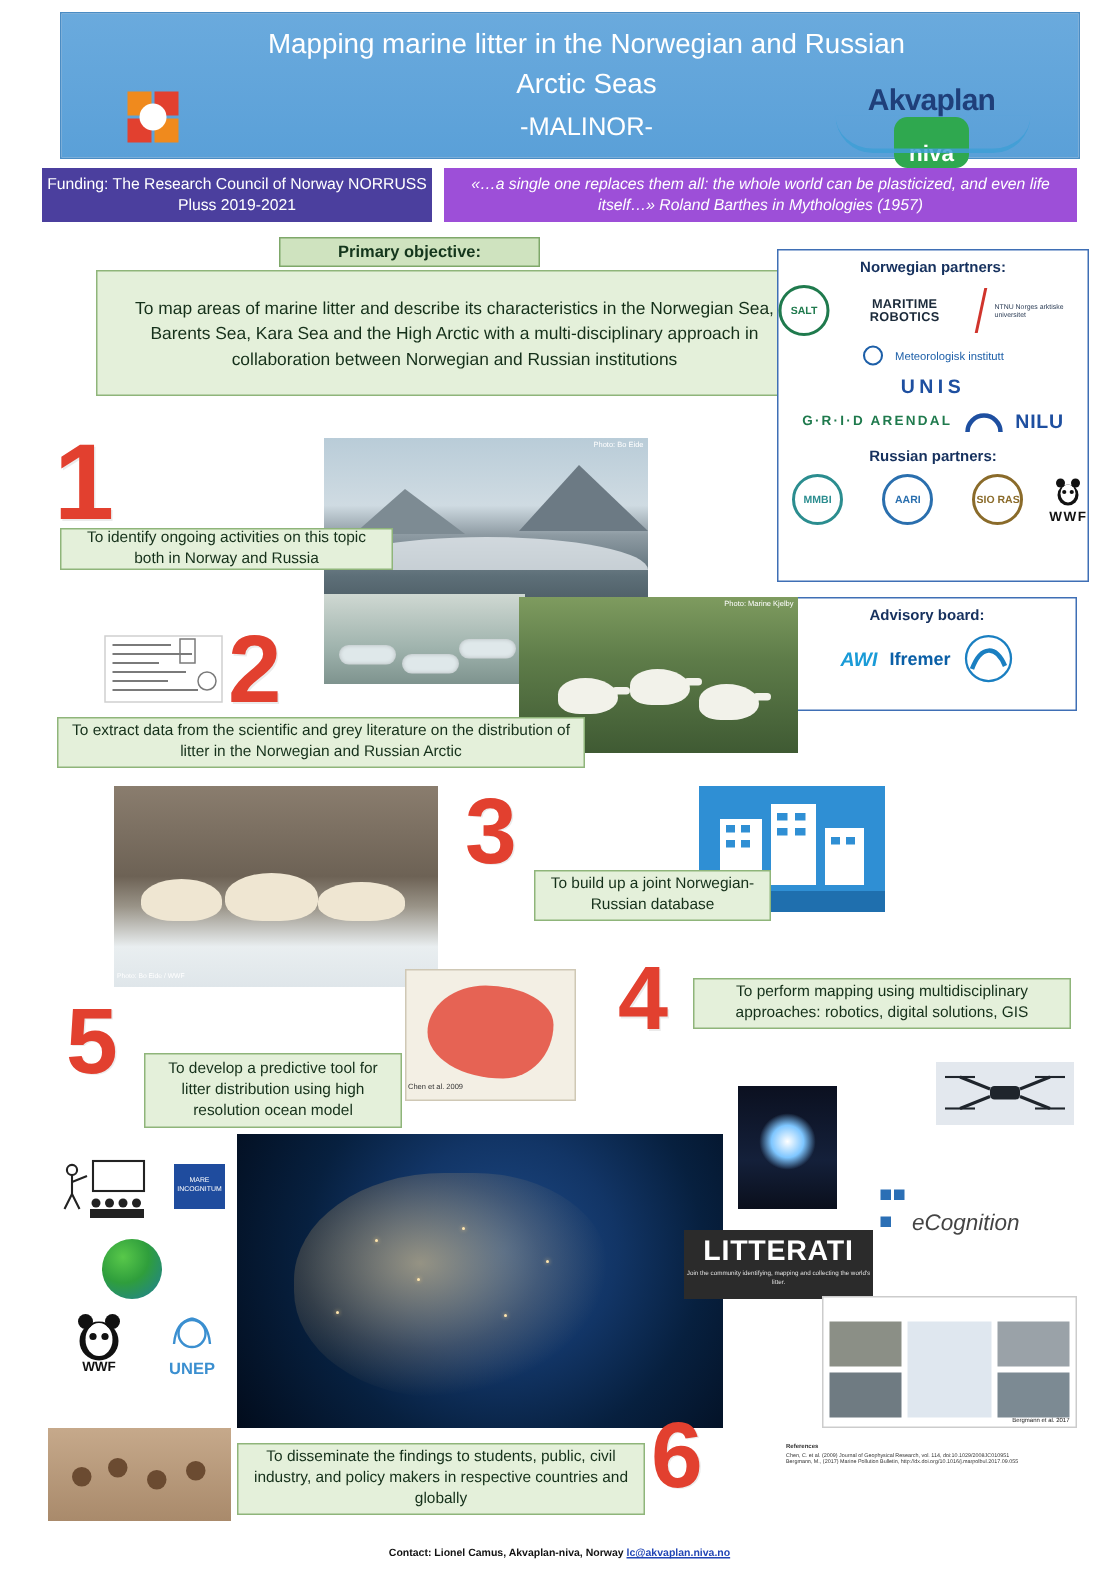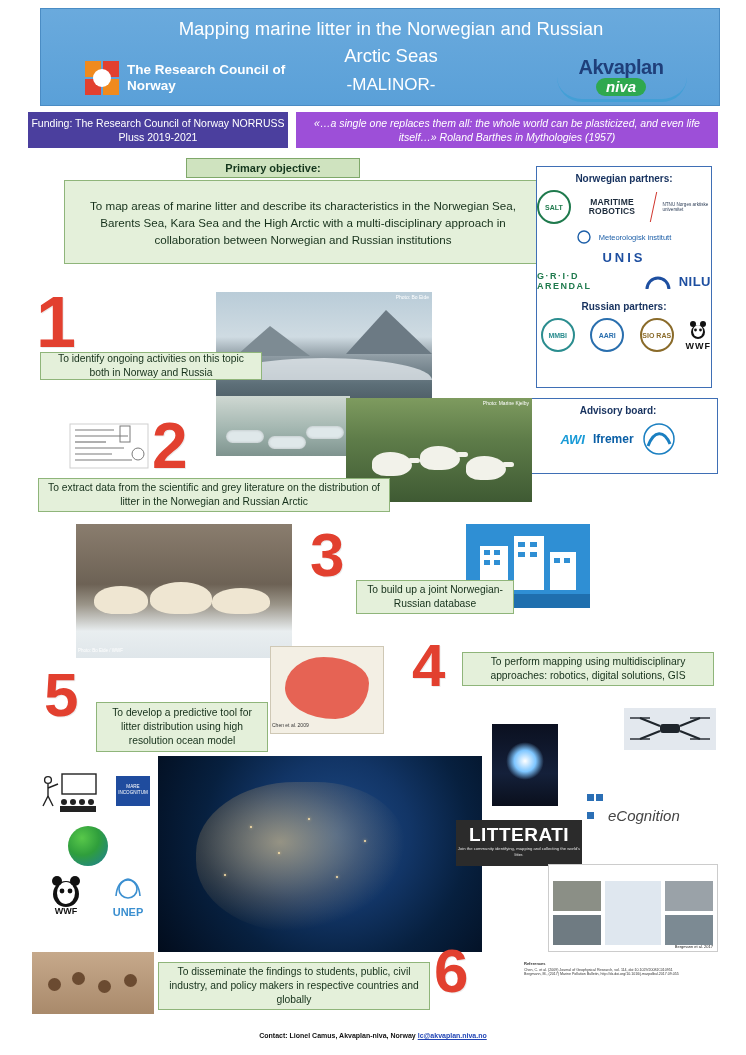--- a/index.html
+++ b/index.html
@@ -84,22 +84,21 @@
     letter-spacing: -0.5px;
     line-height: 20px;
   }
   .akva-niva {
     display: inline-block;
     margin-top: 1px;
     background: #2fa84f;
     color: #ffffff;
     font-size: 15px;
     font-weight: 700;
-    font-style: italic;
-    padding: 0px 10px 1px 10px;
+    padding: 16px 10px 1px 10px;
     border-radius: 9px;
   }
   .akva-swoosh {
     position: absolute;
     left: 6px; top: 20px;
     width: 130px; height: 22px;
     border-bottom: 3px solid #3f9fd6;
     border-radius: 0 0 60px 60px;
     opacity: .85;
   }
@@ -161,21 +160,21 @@
     margin-left: 32px;
   }
 
   
   .panel {
     position: absolute;
     background: #ffffff;
     border: 1px solid #3f6fb5;
     box-sizing: border-box;
   }
-  #partners-panel { left: 536px; top: 166px; width: 176px; height: 222px; }
+  #partners-panel { left: 518px; top: 166px; width: 208px; height: 222px; }
   #advisory-panel { left: 518px; top: 398px; width: 200px; height: 76px; }
   .panel-title {
     text-align: center;
     font-size: 10px;
     font-weight: 700;
     color: #16315e;
     margin-top: 6px;
   }
 
   .logo-row {
@@ -469,21 +468,20 @@
     <div class="header-sub">-MALINOR-</div>
 
     <div class="rcn-logo">
       <svg class="rcn-mark" viewBox="0 0 38 38">
         <rect x="2" y="2" width="16" height="16" fill="#f08a1d"></rect>
         <rect x="20" y="2" width="16" height="16" fill="#e2402f"></rect>
         <rect x="2" y="20" width="16" height="16" fill="#e2402f"></rect>
         <rect x="20" y="20" width="16" height="16" fill="#f08a1d"></rect>
         <circle cx="19" cy="19" r="9" fill="#ffffff"></circle>
       </svg>
-      <div class="rcn-text">The Research Council of Norway</div>
     </div>
 
     <div class="akva-logo">
       <div class="akva-swoosh"></div>
       <div class="akva-word">Akvaplan</div>
       <div class="akva-niva">niva</div>
     </div>
   </div>
 
   <div class="funding">Funding: The Research Council of Norway NORRUSS Pluss 2019-2021</div>

